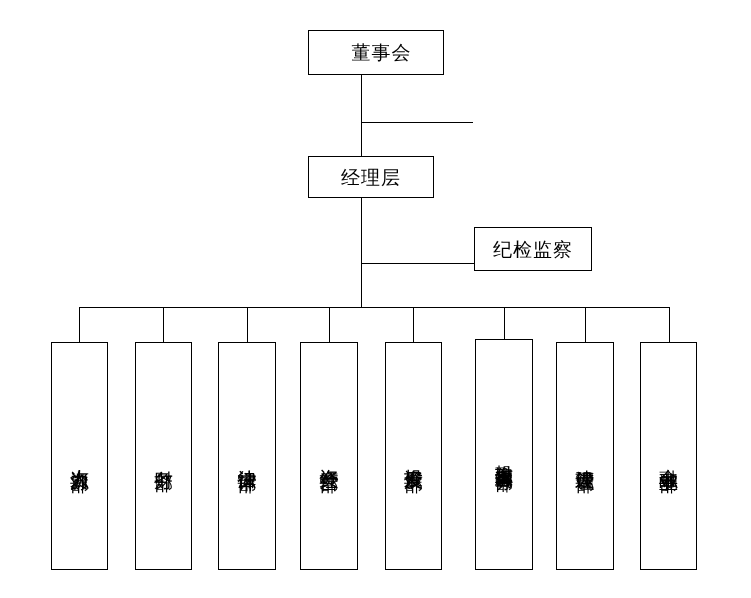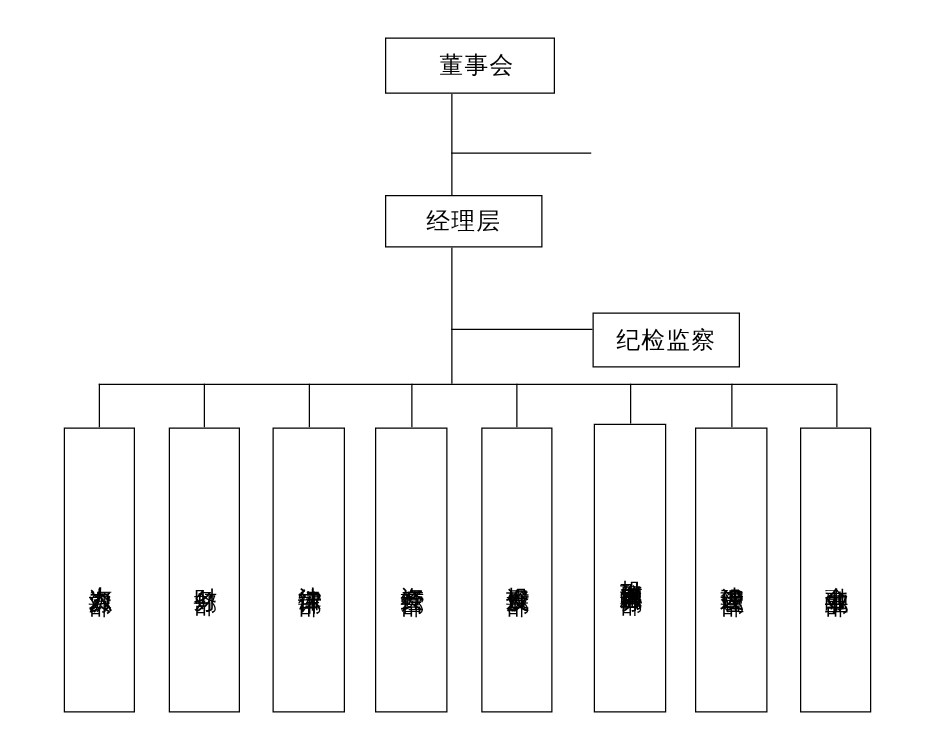--- a/index.html
+++ b/index.html
@@ -82,21 +82,21 @@
 
   <div class="node node-h" style="left:308px; top:30px; width:136px; height:45px;padding-left:11px;">
     <span>董事会</span>
   </div>
 
 
   <div class="node node-h" style="left:308px; top:156px; width:126px; height:42px;">
     <span>经理层</span>
   </div>
 
-  <div class="node node-h" style="left:474px; top:250px; width:118px; height:44px;">
+  <div class="node node-h" style="left:474px; top:227px; width:118px; height:44px;">
     <span>纪检监察</span>
   </div>
 
   <div class="node node-v" style="left:51px; top:342px; width:57px; height:228px;">
     <span class="vtext">人力资源部</span>
   </div>
 
   <div class="node node-v" style="left:135px; top:342px; width:57px; height:228px;">
     <span class="vtext">财务部</span>
   </div>

